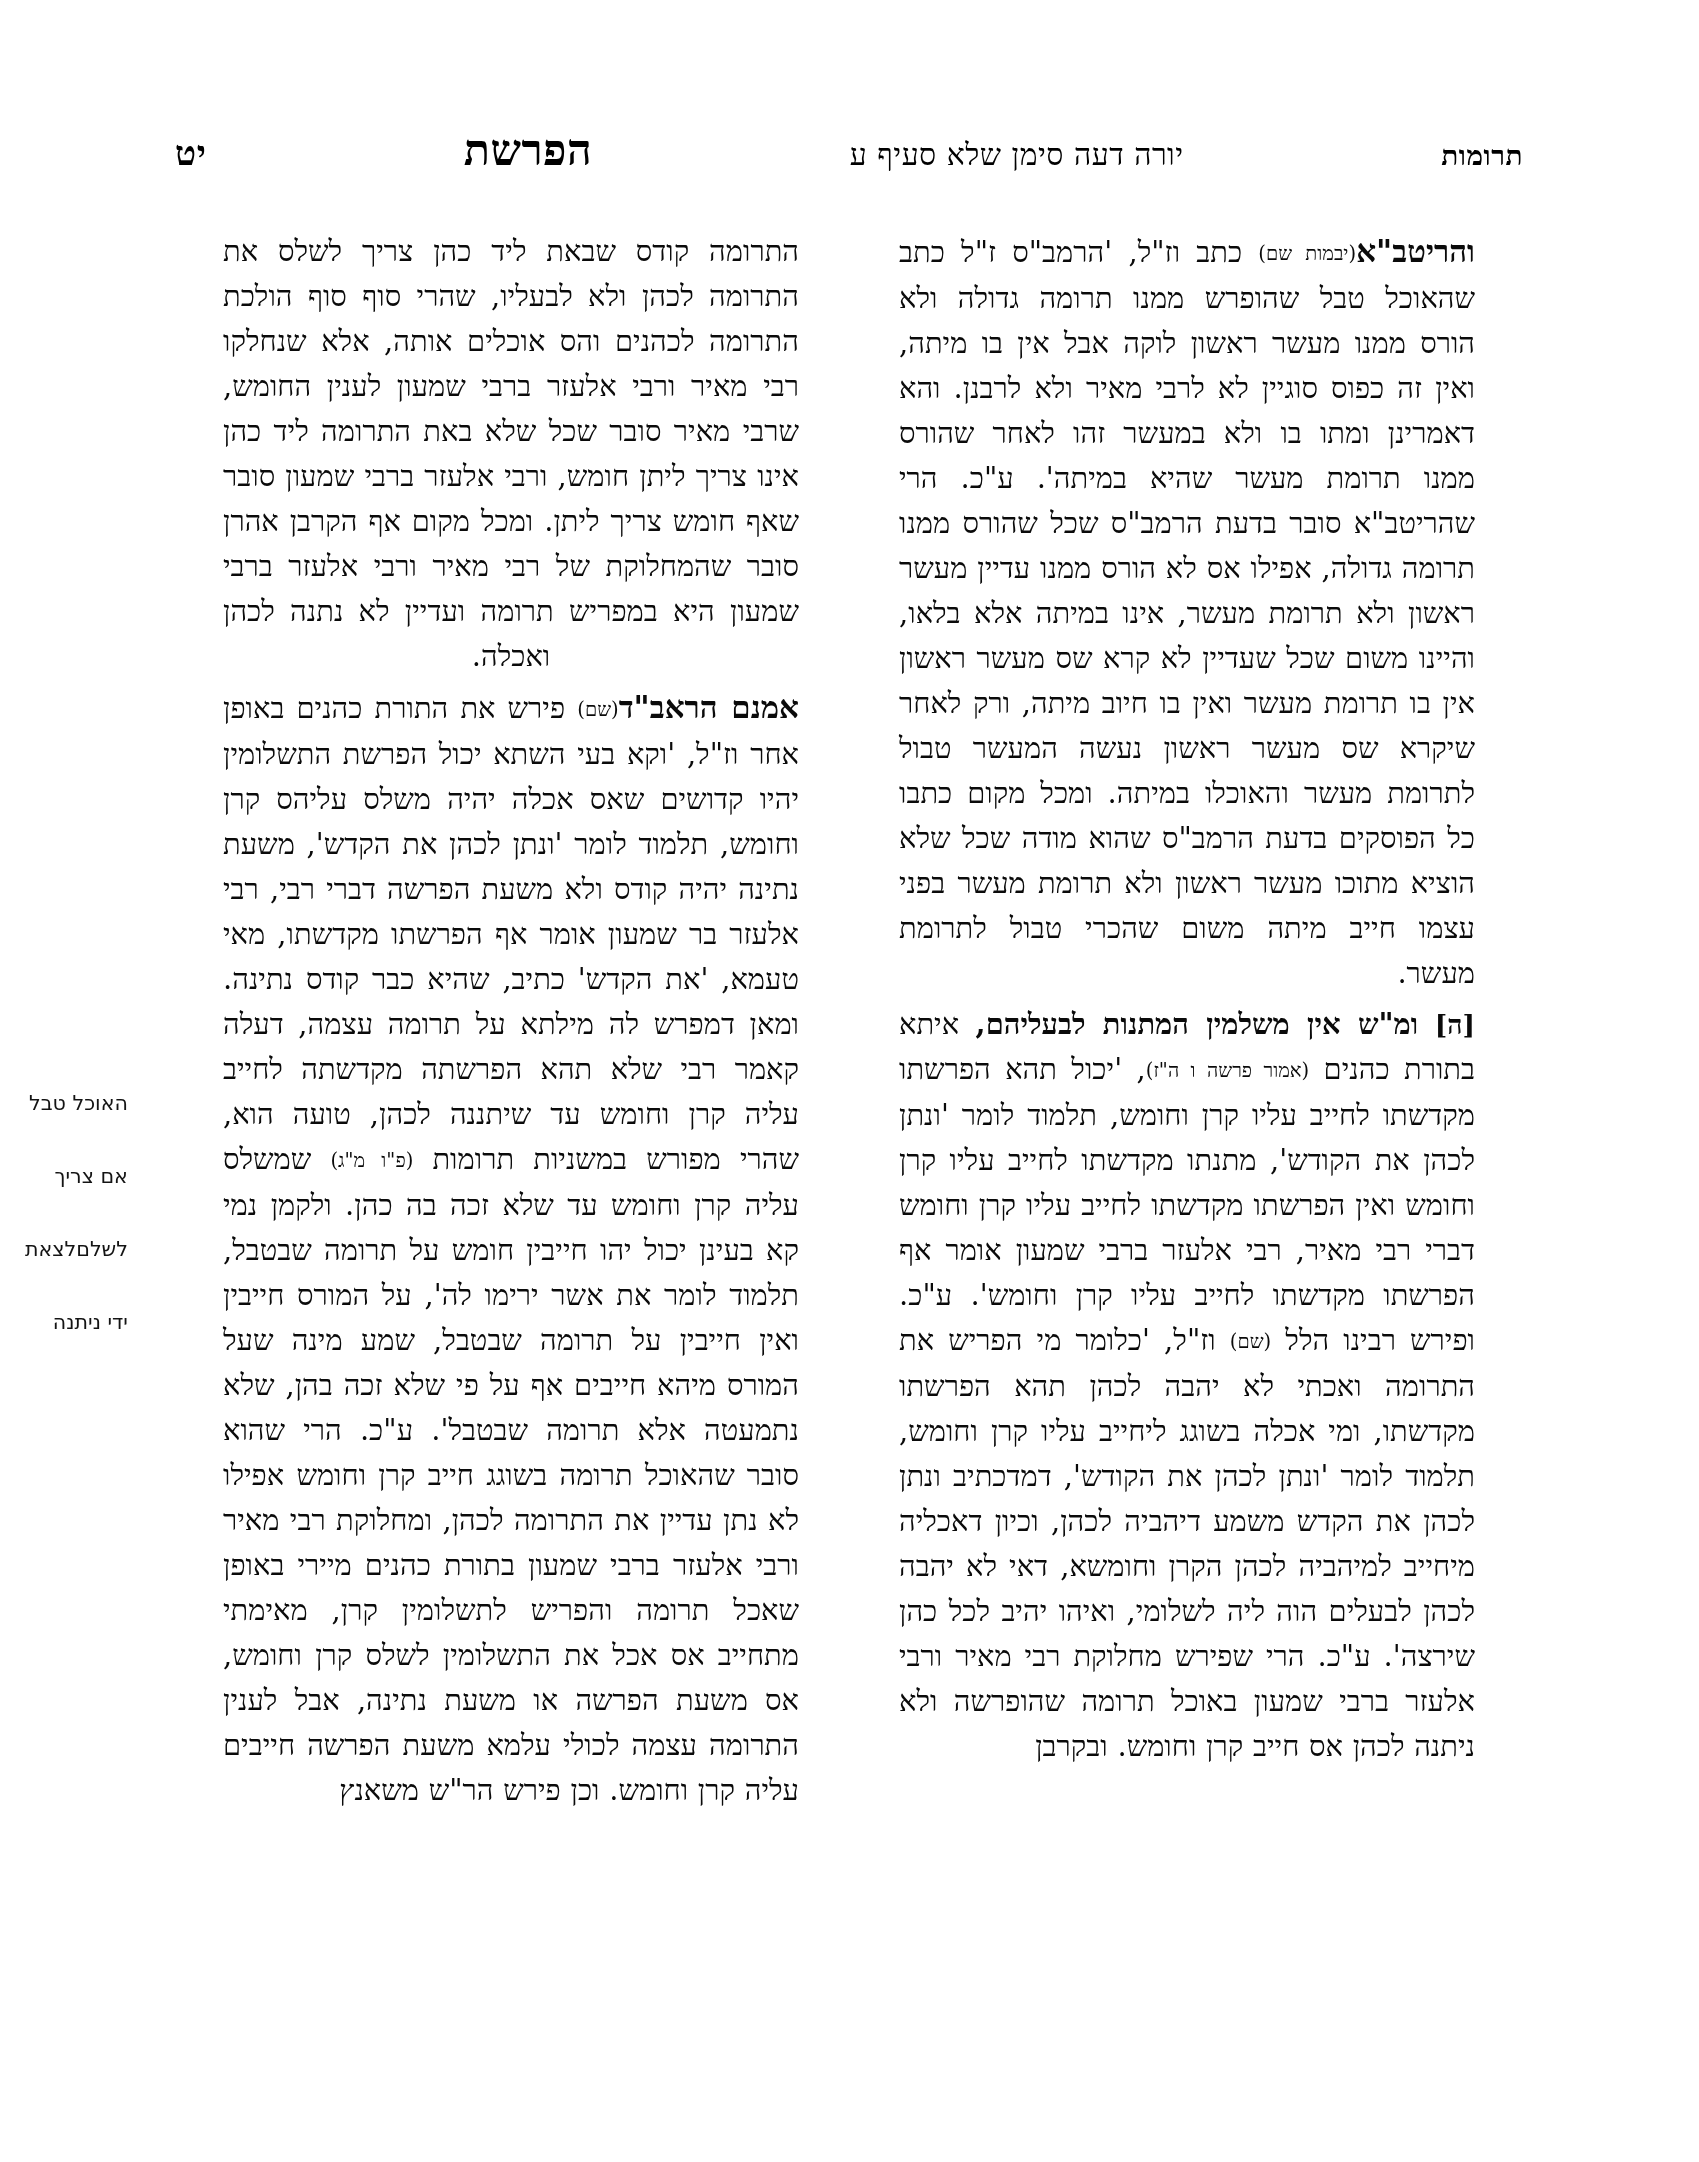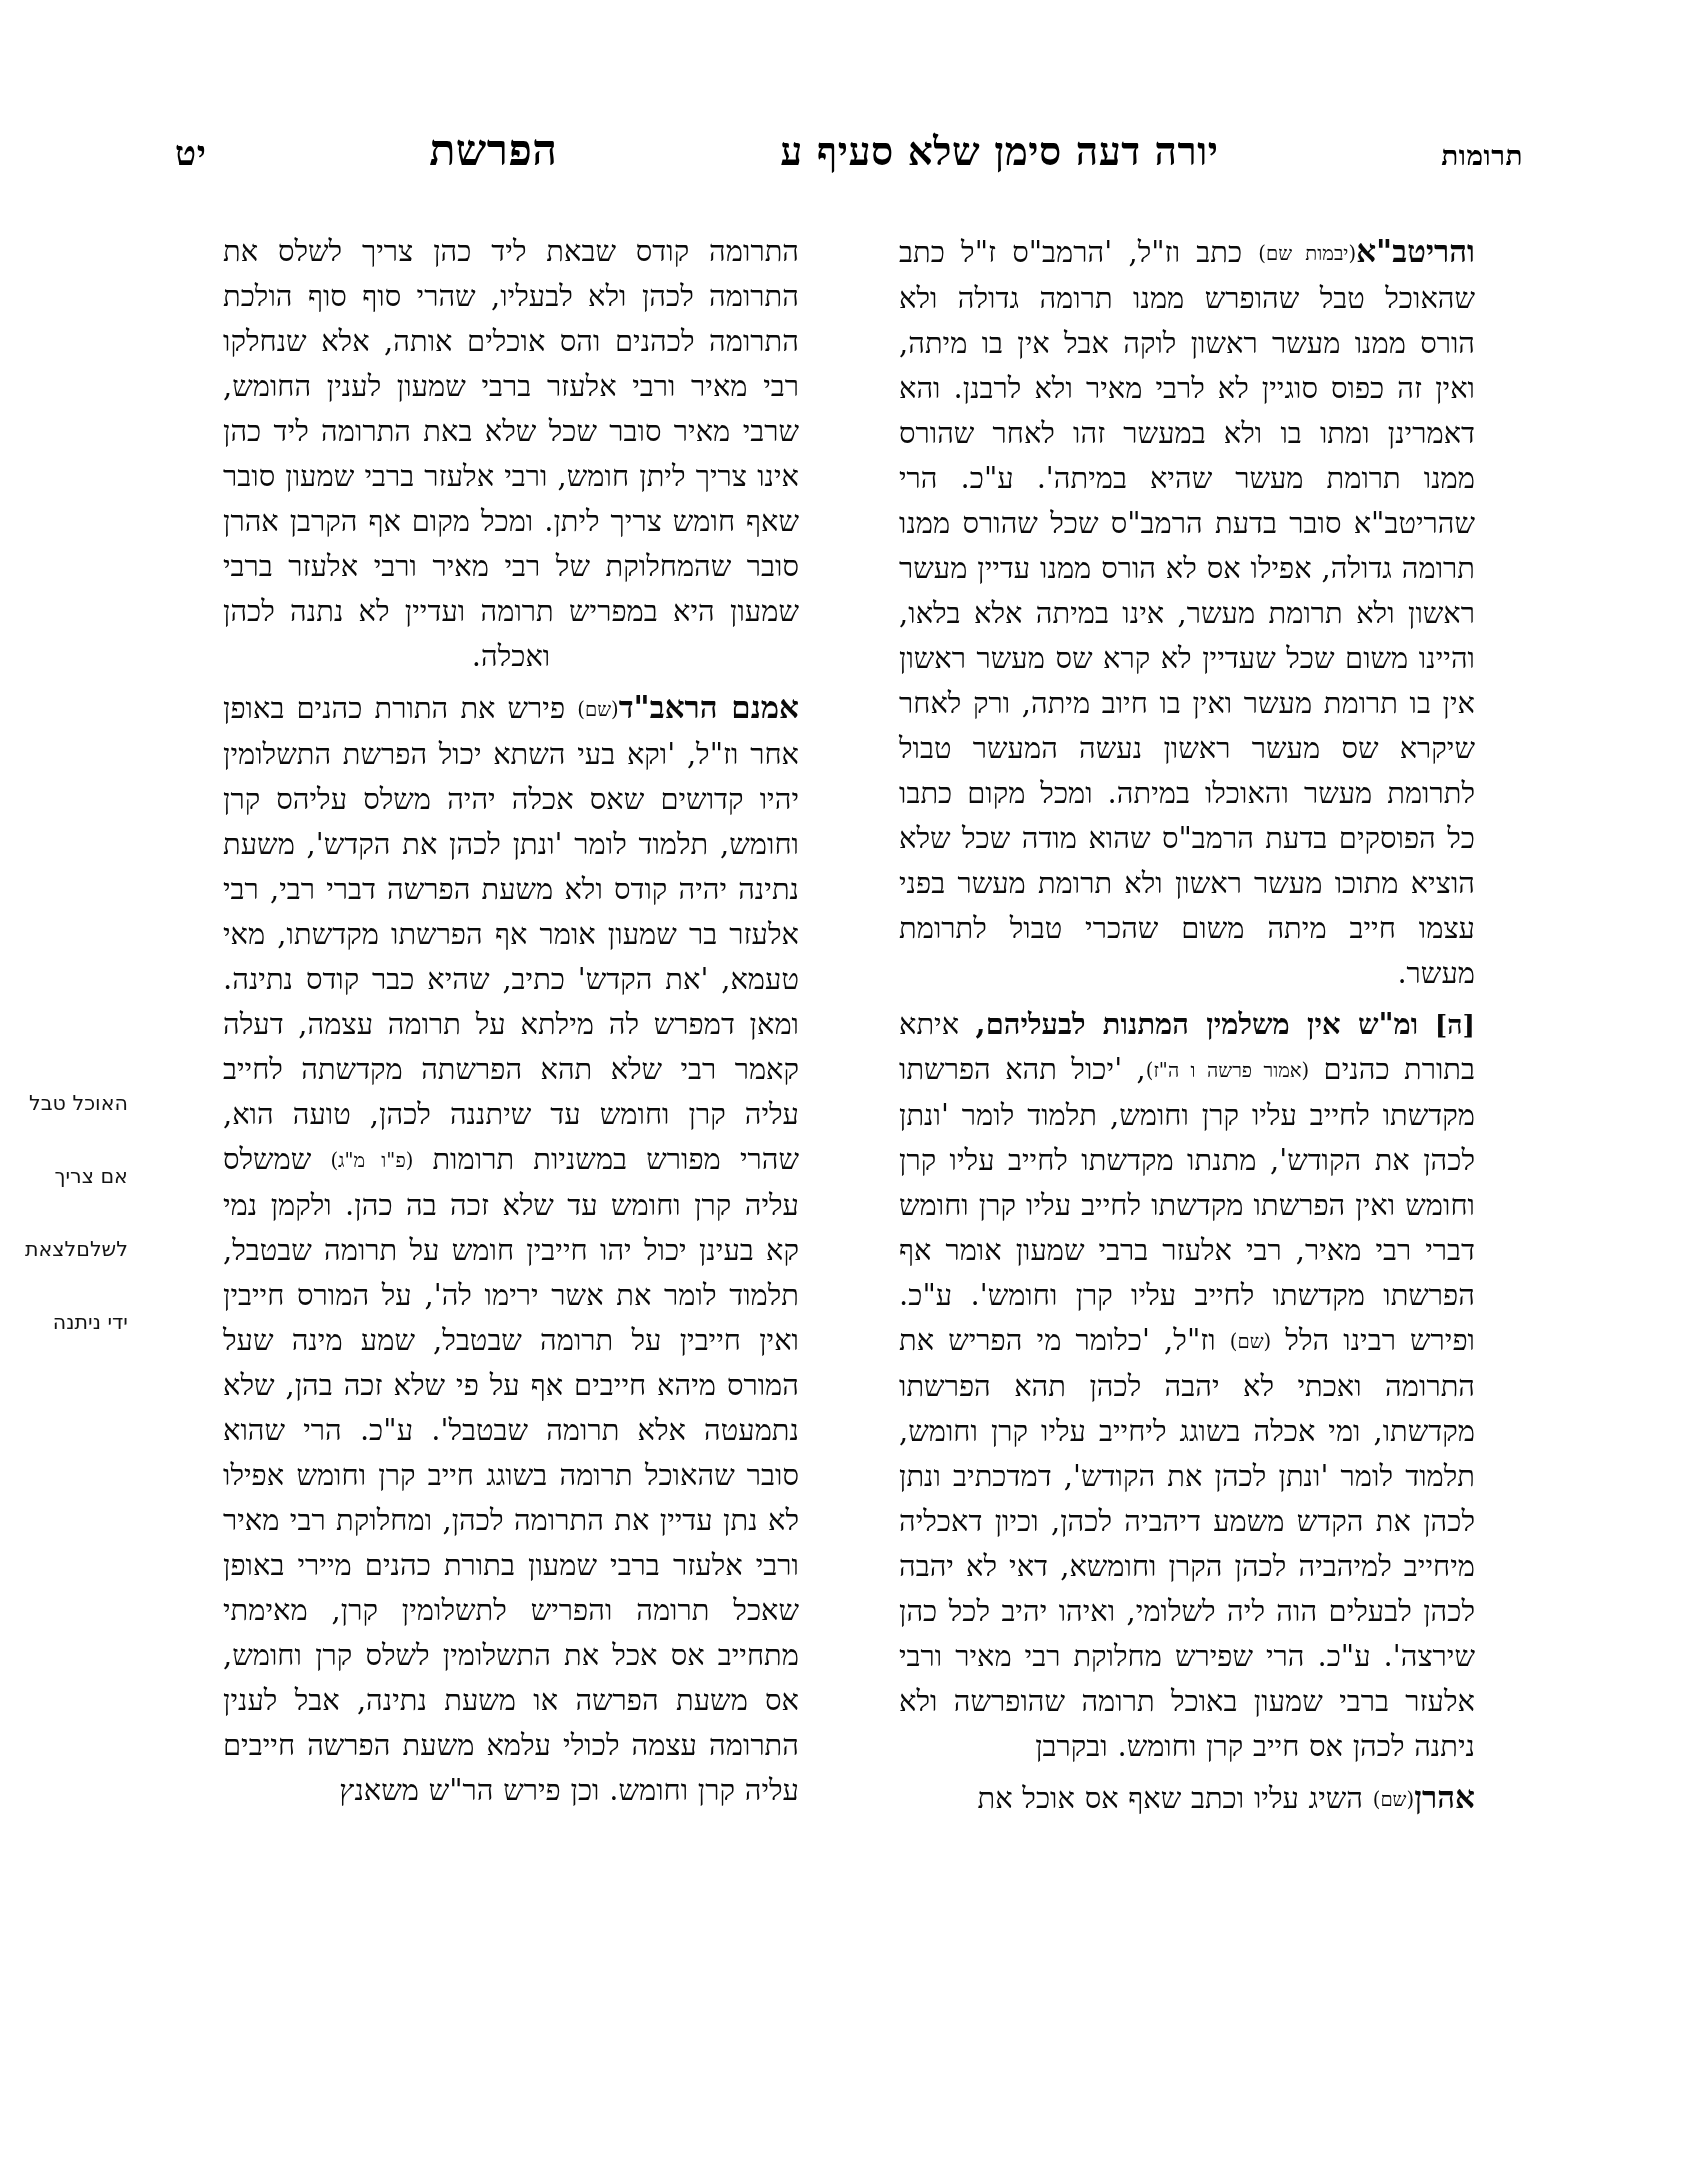--- a/index.html
+++ b/index.html
@@ -43,22 +43,22 @@
     white-space: nowrap;
     letter-spacing: 0.5px;
   }
 
   .head-work {
     font-size: 28px;
     font-weight: 700;
   }
 
   .head-siman {
-    font-size: 39px;
-    font-weight: 700;
+    font-size: 30px;
+    font-weight: 400;
   }
 
   .head-book {
     font-size: 43px;
     font-weight: 700;
   }
 
   .head-folio {
     font-size: 35px;
     font-weight: 700;
@@ -148,21 +148,20 @@
   </div>
 
   <div class="columns">
 
     <div class="col">
 
       <p><span class="lead">והריטב"א</span><span class="ref">(יבמות שם)</span><span> כתב וז"ל, 'הרמב"ס ז"ל כתב שהאוכל טבל שהופרש ממנו תרומה גדולה ולא הורס ממנו מעשר ראשון לוקה אבל אין בו מיתה, ואין זה כפוס סוגיין לא לרבי מאיר ולא לרבנן. והא דאמרינן ומתו בו ולא במעשר זהו לאחר שהורס ממנו תרומת מעשר שהיא במיתה'. ע"כ. הרי שהריטב"א סובר בדעת הרמב"ס שכל שהורס ממנו תרומה גדולה, אפילו אס לא הורס ממנו עדיין מעשר ראשון ולא תרומת מעשר, אינו במיתה אלא בלאו, והיינו משום שכל שעדיין לא קרא שס מעשר ראשון אין בו תרומת מעשר ואין בו חיוב מיתה, ורק לאחר שיקרא שס מעשר ראשון נעשה המעשר טבול לתרומת מעשר והאוכלו במיתה. ומכל מקום כתבו כל הפוסקים בדעת הרמב"ס שהוא מודה שכל שלא הוציא מתוכו מעשר ראשון ולא תרומת מעשר בפני עצמו חייב מיתה משום שהכרי טבול לתרומת מעשר.</span></p>
 
       <p><span class="brk">[ה]</span> <span class="seg-head">ומ"ש אין משלמין המתנות לבעליהם,</span><span> איתא בתורת כהנים </span><span class="ref">(אמור פרשה ו ה"ז)</span><span>, 'יכול תהא הפרשתו מקדשתו לחייב עליו קרן וחומש, תלמוד לומר 'ונתן לכהן את הקודש', מתנתו מקדשתו לחייב עליו קרן וחומש ואין הפרשתו מקדשתו לחייב עליו קרן וחומש דברי רבי מאיר, רבי אלעזר ברבי שמעון אומר אף הפרשתו מקדשתו לחייב עליו קרן וחומש'. ע"כ. ופירש רבינו הלל </span><span class="ref">(שם)</span><span> וז"ל, 'כלומר מי הפריש את התרומה ואכתי לא יהבה לכהן תהא הפרשתו מקדשתו, ומי אכלה בשוגג ליחייב עליו קרן וחומש, תלמוד לומר 'ונתן לכהן את הקודש', דמדכתיב ונתן לכהן את הקדש משמע דיהביה לכהן, וכיון דאכליה מיחייב למיהביה לכהן הקרן וחומשא, דאי לא יהבה לכהן לבעלים הוה ליה לשלומי, ואיהו יהיב לכל כהן שירצה'. ע"כ. הרי שפירש מחלוקת רבי מאיר ורבי אלעזר ברבי שמעון באוכל תרומה שהופרשה ולא ניתנה לכהן אס חייב קרן וחומש. ובקרבן</span></p>
 
-      <p><span class="lead">אהרן</span><span class="ref">(שם)</span><span> השיג עליו וכתב שאף אס אוכל את</span></p>
 
     </div>
 
     <div class="col">
 
       <p class="indent-end"><span>התרומה קודס שבאת ליד כהן צריך לשלס את התרומה לכהן ולא לבעליו, שהרי סוף סוף הולכת התרומה לכהנים והס אוכלים אותה, אלא שנחלקו רבי מאיר ורבי אלעזר ברבי שמעון לענין החומש, שרבי מאיר סובר שכל שלא באת התרומה ליד כהן אינו צריך ליתן חומש, ורבי אלעזר ברבי שמעון סובר שאף חומש צריך ליתן. ומכל מקום אף הקרבן אהרן סובר שהמחלוקת של רבי מאיר ורבי אלעזר ברבי שמעון היא במפריש תרומה ועדיין לא נתנה לכהן ואכלה.</span></p>
 
       <p><span class="lead">אמנם הראב"ד</span><span class="ref">(שם)</span><span> פירש את התורת כהנים באופן אחר וז"ל, 'וקא בעי השתא יכול הפרשת התשלומין יהיו קדושים שאס אכלה יהיה משלס עליהס קרן וחומש, תלמוד לומר 'ונתן לכהן את הקדש', משעת נתינה יהיה קודס ולא משעת הפרשה דברי רבי, רבי אלעזר בר שמעון אומר אף הפרשתו מקדשתו, מאי טעמא, 'את הקדש' כתיב, שהיא כבר קודס נתינה. ומאן דמפרש לה מילתא על תרומה עצמה, דעלה קאמר רבי שלא תהא הפרשתה מקדשתה לחייב עליה קרן וחומש עד שיתננה לכהן, טועה הוא, שהרי מפורש במשניות תרומות </span><span class="ref">(פ"ו מ"ג)</span><span> שמשלס עליה קרן וחומש עד שלא זכה בה כהן. ולקמן נמי קא בעינן יכול יהו חייבין חומש על תרומה שבטבל, תלמוד לומר את אשר ירימו לה', על המורס חייבין ואין חייבין על תרומה שבטבל, שמע מינה שעל המורס מיהא חייבים אף על פי שלא זכה בהן, שלא נתמעטה אלא תרומה שבטבל'. ע"כ. הרי שהוא סובר שהאוכל תרומה בשוגג חייב קרן וחומש אפילו לא נתן עדיין את התרומה לכהן, ומחלוקת רבי מאיר ורבי אלעזר ברבי שמעון בתורת כהנים מיירי באופן שאכל תרומה והפריש לתשלומין קרן, מאימתי מתחייב אס אכל את התשלומין לשלס קרן וחומש, אס משעת הפרשה או משעת נתינה, אבל לענין התרומה עצמה לכולי עלמא משעת הפרשה חייבים עליה קרן וחומש. וכן פירש הר"ש משאנץ</span></p>
 
     </div>

